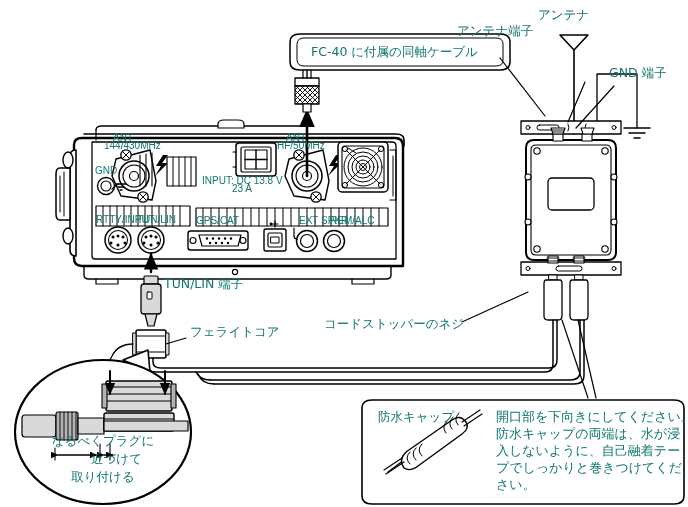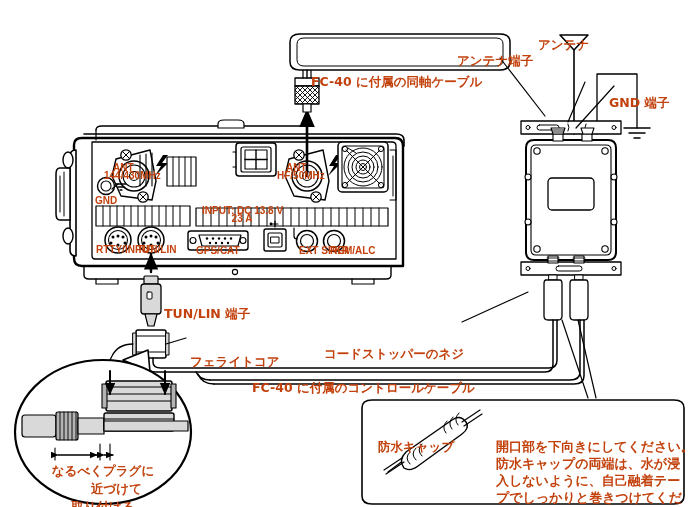--- a/index.html
+++ b/index.html
@@ -1,20 +1,20 @@
 <!DOCTYPE html>
 <html><head>
 <meta charset="utf-8">
 <style>
   html,body{margin:0;padding:0;background:#ffffff;}
   body{width:688px;height:507px;position:relative;overflow:hidden;
        font-family:"Liberation Sans","DejaVu Sans",sans-serif;color:#000;}
   #stage{position:absolute;left:0;top:0;width:688px;height:507px;}
   svg{position:absolute;left:0;top:0;}
-  .lbl{position:absolute;font-weight:bold;color:#c2410c;white-space:nowrap;line-height:1.12;margin-top:30px;}
+  .lbl{position:absolute;font-weight:normal;color:#0f766e;white-space:nowrap;line-height:1.12;}
   .jp{font-family:"DejaVu Sans","Liberation Sans",sans-serif;}
   .t13{font-size:12.5px;}
   .t12{font-size:13px;}
   .t10{font-size:10px;}
   .ctr{text-align:center;}
 </style>
 </head>
 <body>
 
 <div id="stage">
@@ -379,21 +379,20 @@
 <div class="lbl jp t13" style="left:538px;top:8px;">アンテナ</div>
 
 <div class="lbl jp t13" style="left:609px;top:66px;">GND 端子</div>
 
 <div class="lbl jp t13" style="left:164px;top:277px;">TUN/LIN 端子</div>
 
 <div class="lbl jp t13" style="left:190px;top:325px;">フェライトコア</div>
 
 <div class="lbl jp t13" style="left:324px;top:317px;">コードストッパーのネジ</div>
 
-<div class="lbl jp t13" style="left:252px;top:351px;">FC-40 に付属のコントロールケーブル</div>
 
 <div class="lbl t10" style="left:113px;top:132px;">ANT</div>
 <div class="lbl t10" style="left:104px;top:140px;">144/430MHz</div>
 
 <div class="lbl t10" style="left:286px;top:132px;">ANT</div>
 <div class="lbl t10" style="left:277px;top:140px;">HF/50MHz</div>
 
 <div class="lbl t10" style="left:95px;top:165px;">GND</div>
 
 <div class="lbl t10" style="left:202px;top:175px;">INPUT: DC 13.8 V</div>

